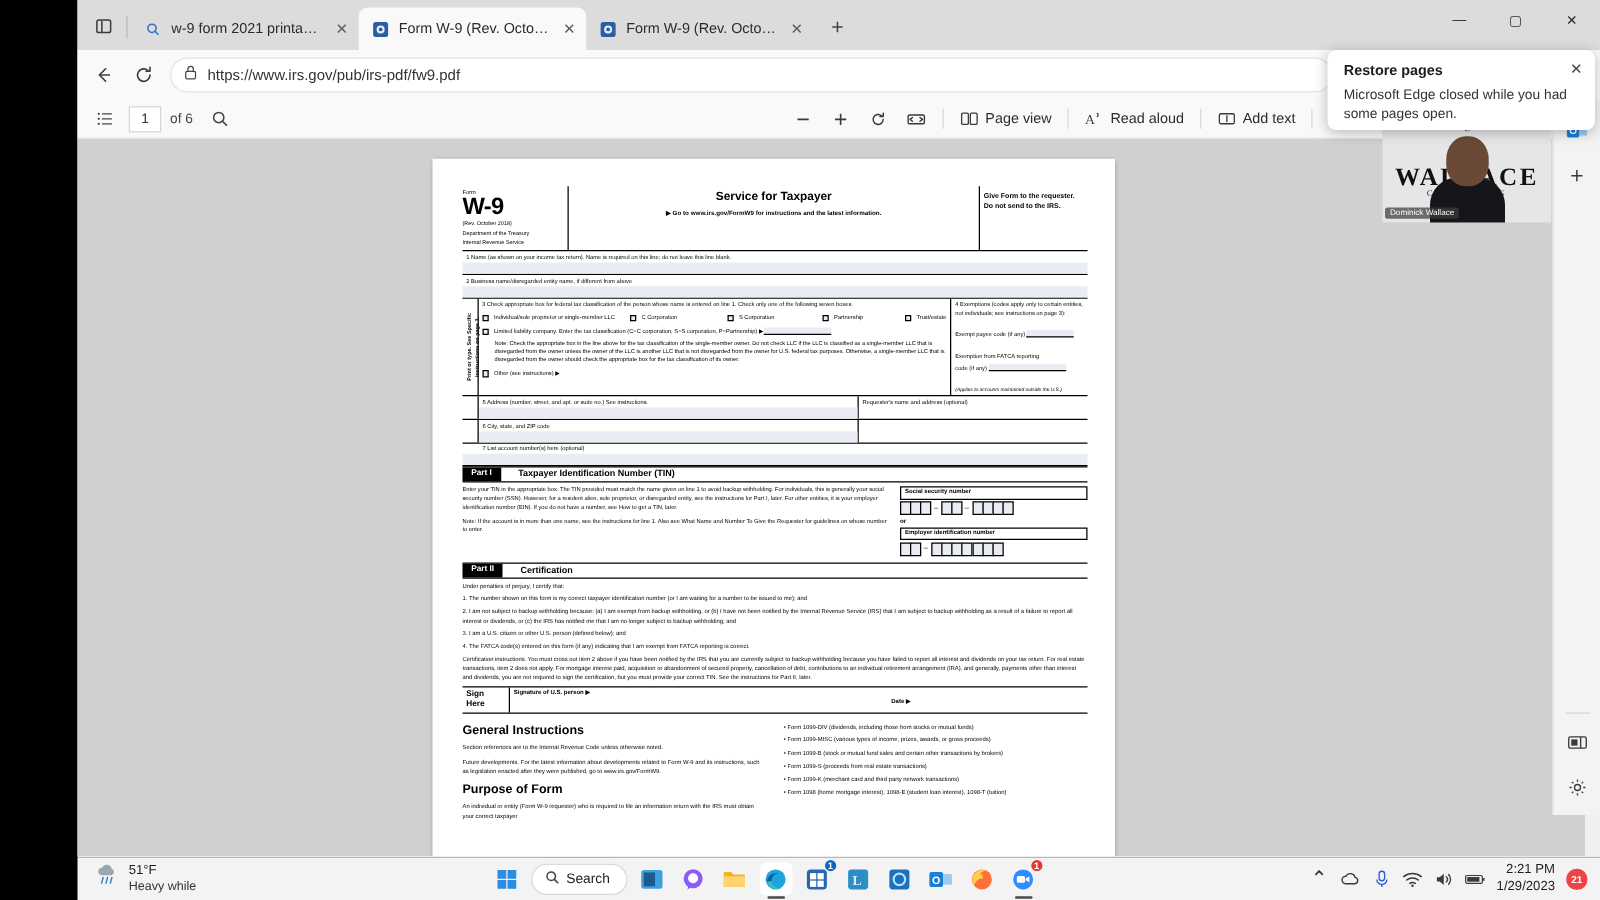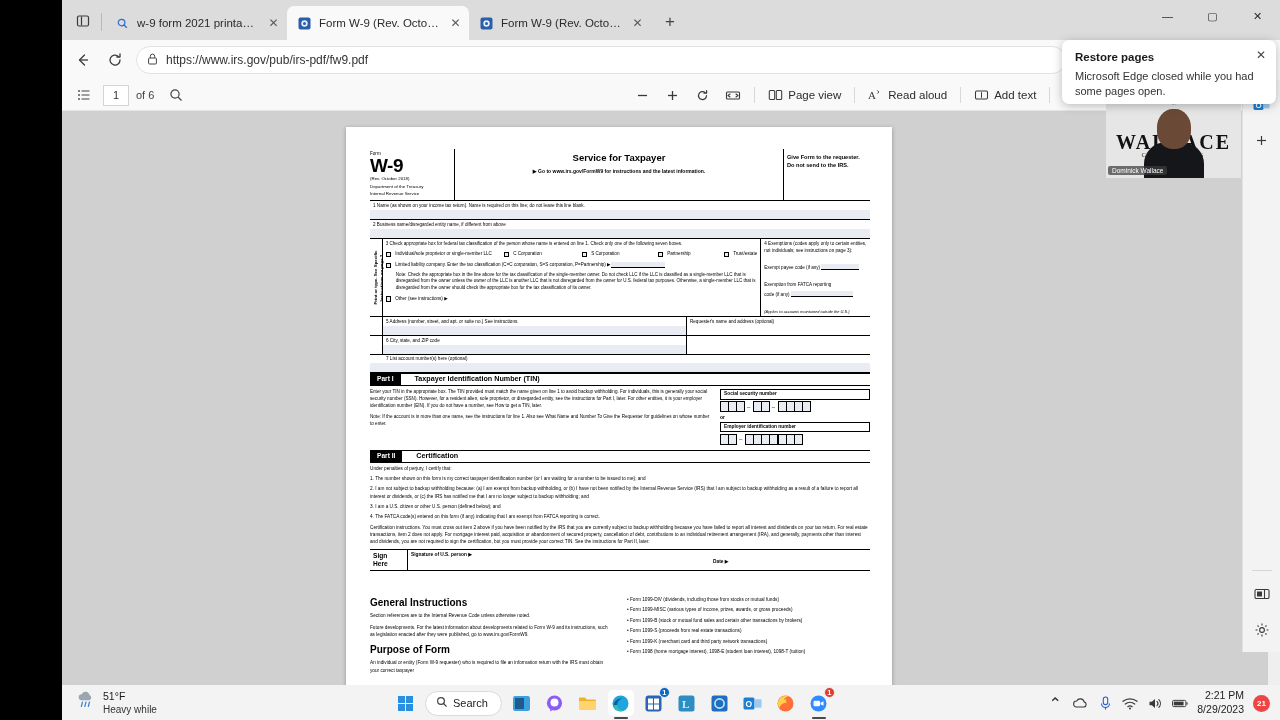--- a/index.html
+++ b/index.html
@@ -153,21 +153,21 @@
   .dash { padding:0 2.5px; font-size:6px; }
   .orlbl { font-size:5px; font-weight:700; margin:2px 0 1px; }
 
   .certlist { font-size:4.7px; line-height:1.55; }
   .certlist p { margin-top: 3px; }
   .signrow { display:flex; border-top:1px solid #000; border-bottom:1.4px solid #000; margin-top:4px; }
   .signhere { width:38px; font-size:6.6px; font-weight:700; line-height:1.15; padding:2px 0 2px 3px; border-right:1px solid #000;}
   .signfield { flex:1; position:relative; font-size:4.8px; font-weight:700; padding:2px 3px; }
   .datelbl { position:absolute; left:305px; top:9px; font-size:4.8px; font-weight:700; }
 
-  .gi { display:flex; gap:14px; margin-top:25px; }
+  .gi { display:flex; gap:14px; margin-top:7px; }
   .gicol { flex:1; }
   .gih { font-size:10px; font-weight:700; margin-bottom:3px; }
   .gip { font-size:4.7px; line-height:1.6; margin-bottom:4px; }
   .bul { font-size:4.7px; line-height:1.6; margin-bottom:3px; }
 
   
   .vscroll { position:absolute; right:0; top:0; width:12px; height:100%; background:#efefef; }
   .vthumb { position:absolute; right:1px; top:1px; width:10px; height:120px; background:#c2c2c2; border-radius:5px; }
 
   
@@ -868,18 +868,18 @@
       </span>
       <span class="trayicon">
         <svg width="18" height="11" viewBox="0 0 18 11">
             <rect x="0.6" y="2" width="15" height="7" rx="1.4" fill="none" stroke="#3a3a3a" stroke-width="1.1"></rect>
             <rect x="2" y="3.4" width="11" height="4.2" fill="#3a3a3a"></rect>
             <rect x="16.2" y="4.2" width="1.4" height="2.6" rx=".5" fill="#3a3a3a"></rect>
           </svg>
       </span>
       <span class="clock">
         <span>2:21 PM</span><br>
-        <span>8/29/2023</span>
+        <span>1/29/2023</span>
       </span>
       <span class="notif">21</span>
     </div>
   </div>
 </div>
 
 </body></html>

